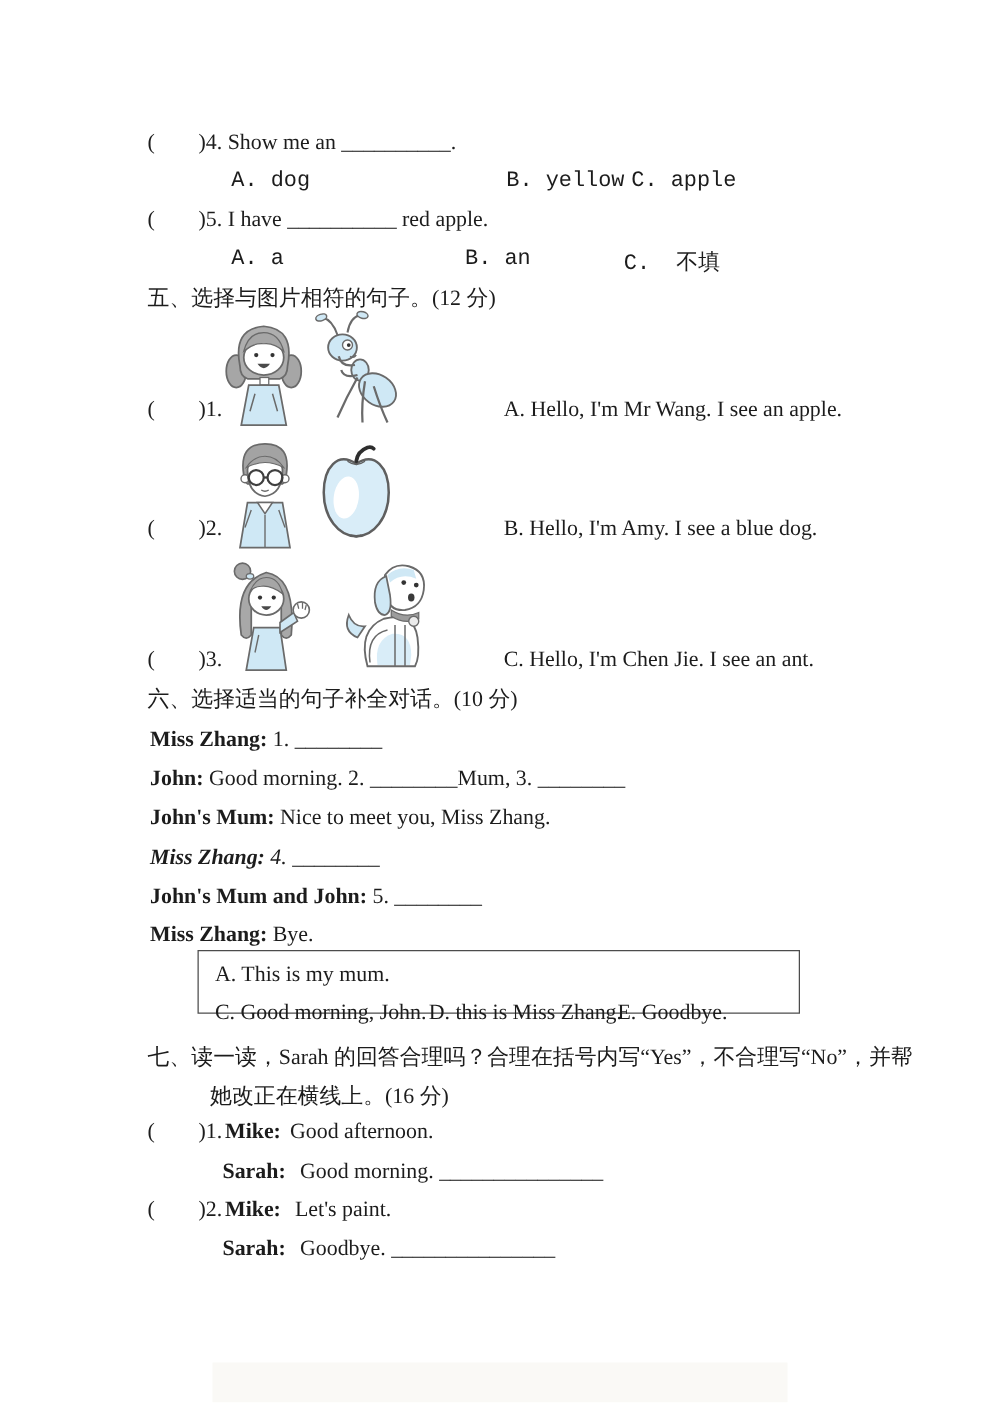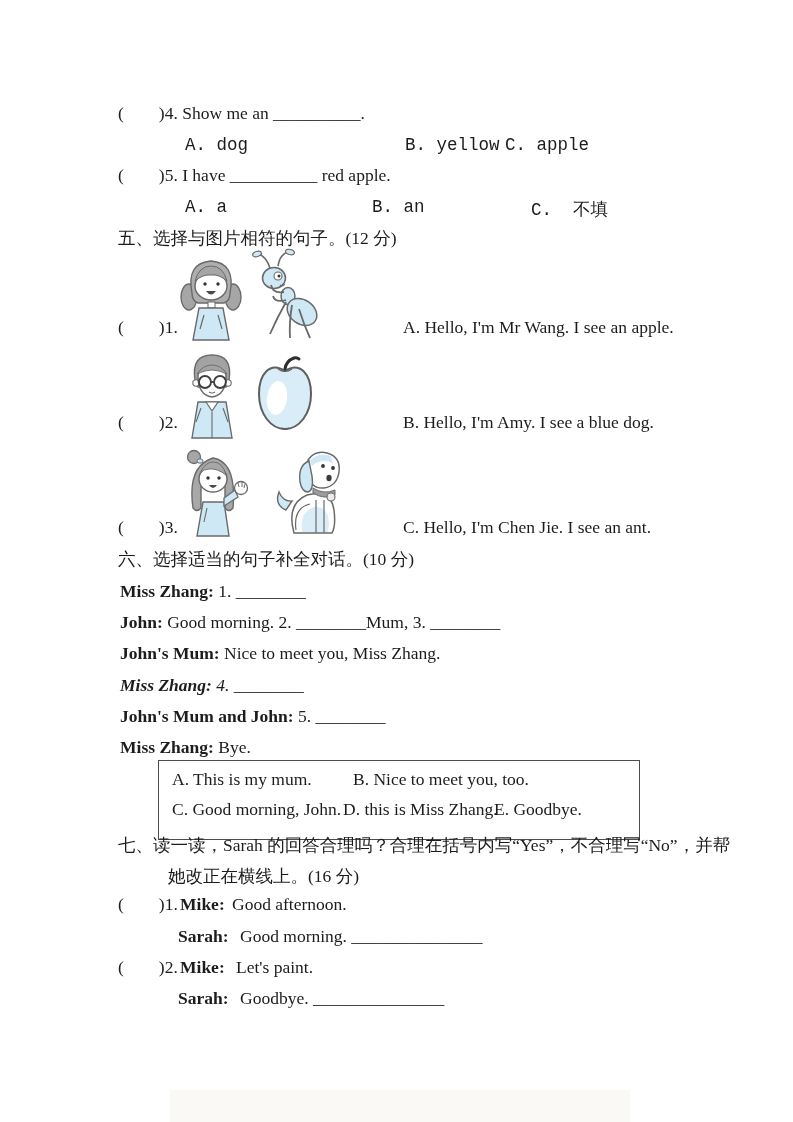--- a/index.html
+++ b/index.html
@@ -6,21 +6,21 @@
   html,body { background:#ffffff; }
   body {
     width:793px; height:1122px; position:relative; overflow:hidden;
     font-family:"Liberation Serif","DejaVu Serif",serif;
     font-size:17.5px; color:#1c1c1c;
   }
   .abs { position:absolute; white-space:pre; line-height:1.1; }
   .b { font-weight:bold; }
   .opt { position:absolute; white-space:pre;font-family:Liberation Mono, monospace; }
   .choicebox {
-    position:absolute; left:158px; top:760px; width:482px; height:80px;
+    position:absolute; left:158px; top:760px; width:482px; height:51px;
     border:1.5px solid #4c4c4c; background:#ffffff;
   }
   .choicebox span { position:absolute; white-space:pre; }
   svg { position:absolute; overflow:visible; }
   .artifact { position:absolute; left:170px; top:1090px; width:460px; height:32px; background:#faf9f6; }
 </style>
 </head>
 <body>
 
 <div class="abs" style="left:118px; top:104px;"><span>(        )4.</span><span> Show me an __________.</span></div>
@@ -29,21 +29,21 @@
   <span class="opt" style="left:185px; top:135px;">A. dog</span>
   <span class="opt" style="left:372px; top:135px;margin-left:33px;">B. yellow</span>
   <span class="opt" style="left:505px; top:135px;">C. apple</span>
 </div>
 
 <div class="abs" style="left:118px; top:166px;"><span>(        )5.</span><span> I have __________ red apple.</span></div>
 
 <div>
   <span class="opt" style="left:185px; top:197px;">A. a</span>
   <span class="opt" style="left:372px; top:197px;">B. an</span>
-  <span class="opt" style="left:531px; top:197px;">C.  不填</span>
+  <span class="opt" style="left:499px; top:197px;">C.  不填</span>
 </div>
 
 <div class="abs" style="left:118px; top:229px;">五、选择与图片相符的句子。(12 分)</div>
 
 <svg style="left:180px; top:253px;" width="62" height="87" viewBox="0 0 62 87">
   <ellipse cx="9" cy="44" rx="8" ry="13" fill="#a6a6a6" stroke="#6a6a6a" stroke-width="1.4"></ellipse>
   <ellipse cx="53" cy="44" rx="8" ry="13" fill="#a6a6a6" stroke="#6a6a6a" stroke-width="1.4"></ellipse>
   <path d="M12 40 Q6 10 31 8 Q56 10 50 40 Q50 48 44 50 L18 50 Q12 48 12 40 Z" fill="#aeaeae" stroke="#6a6a6a" stroke-width="1.4"></path>
   <ellipse cx="31" cy="33" rx="16" ry="14" fill="#ffffff" stroke="#6a6a6a" stroke-width="1.4"></ellipse>
   <path d="M15 28 Q19 13 31 13 Q43 13 47 28 Q39 21 31 22 Q23 21 15 28 Z" fill="#a6a6a6" stroke="#6a6a6a" stroke-width="1"></path>
@@ -137,21 +137,20 @@
 
 <div class="abs" style="left:120px; top:582px;"><span class="b">Miss Zhang:</span><span> 1. ________</span></div>
 <div class="abs" style="left:120px; top:613px;"><span class="b">John:</span><span> Good morning. 2. ________Mum, 3. ________</span></div>
 <div class="abs" style="left:120px; top:644px;"><span class="b">John's Mum:</span><span> Nice to meet you, Miss Zhang.</span></div>
 <div class="abs" style="left:120px; top:676px;font-style:italic;"><span class="b">Miss Zhang:</span><span> 4. ________</span></div>
 <div class="abs" style="left:120px; top:707px;"><span class="b">John's Mum and John:</span><span> 5. ________</span></div>
 <div class="abs" style="left:120px; top:738px;"><span class="b">Miss Zhang:</span><span> Bye.</span></div>
 
 <div class="choicebox">
   <span style="left:13px; top:8px;">A. This is my mum.</span>
-  <span style="left:194px; top:8px;">B. Nice to meet you, too.</span>
   <span style="left:13px; top:38px;">C. Good morning, John.</span>
   <span style="left:184px; top:38px;">D. this is Miss Zhang.</span>
   <span style="left:335px; top:38px;">E. Goodbye.</span>
 </div>
 
 <div class="abs" style="left:118px; top:836px;">七、读一读，Sarah 的回答合理吗？合理在括号内写“Yes”，不合理写“No”，并帮</div>
 <div class="abs" style="left:168px; top:867px;">她改正在横线上。(16 分)</div>
 
 <div>
   <span class="abs" style="left:118px; top:895px;">(        )1.</span>

